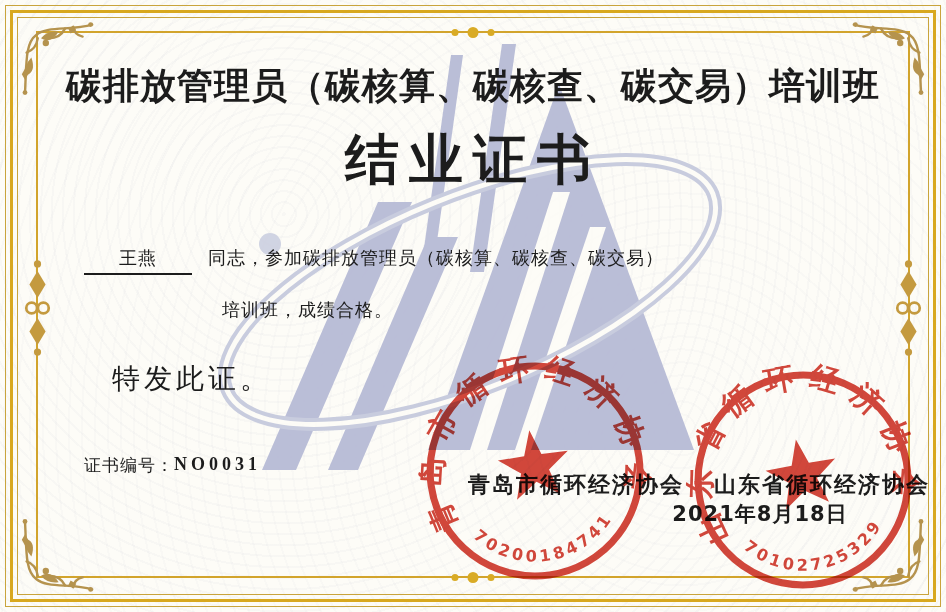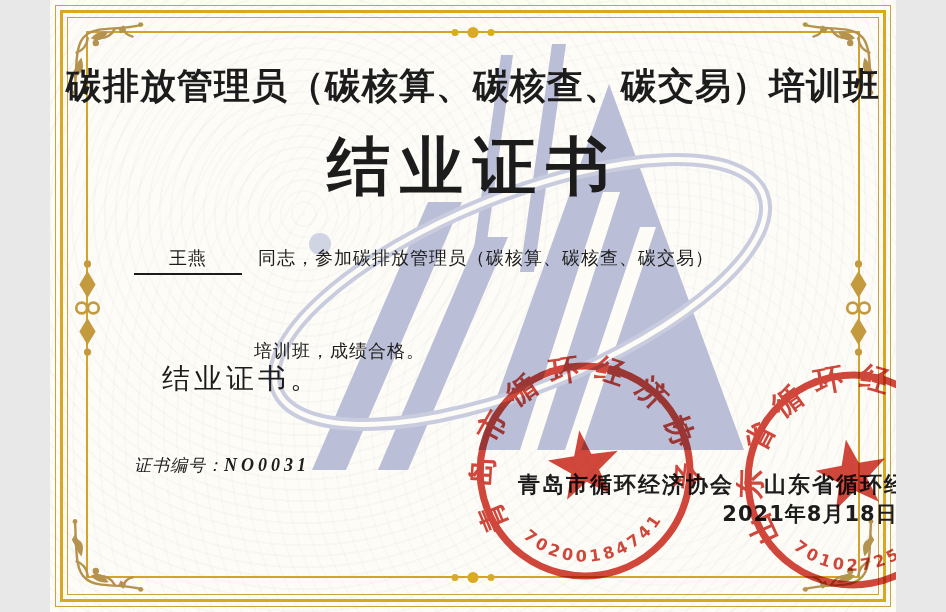--- a/index.html
+++ b/index.html
@@ -1,18 +1,18 @@
 <!DOCTYPE html>
 <html><head>
 <meta charset="utf-8">
 <style>
   html,body{margin:0;padding:0;background:#e8e8e8;}
   .cert{
     position:relative;
-    width:846px;height:612px;
+    width:946px;height:612px;
     margin:0 auto;
     background:#fdfcf7;
     overflow:hidden;
     font-family:"DejaVu Sans","Liberation Sans",sans-serif;
     color:#1c1c1c;
   }
   
   .texture{
     position:absolute;inset:0;z-index:0;pointer-events:none;
     background-image:
@@ -39,31 +39,31 @@
   .dot.m{width:11px;height:11px;}
   
   .watermark{position:absolute;left:170px;top:22px;width:580px;height:450px;z-index:1;pointer-events:none;opacity:.95;}
   
   .title{
     position:absolute;top:62px;left:0;width:100%;text-align:center;z-index:3;
     font-size:36px;font-weight:900;letter-spacing:1px;
   }
   .heading{
     position:absolute;top:124px;left:0;width:100%;text-align:center;z-index:3;
-    font-size:63px;font-weight:900;letter-spacing:10px;
+    font-size:54px;font-weight:900;letter-spacing:10px;
   }
   .body-line{position:absolute;z-index:3;font-size:18px;letter-spacing:1px;}
   .line1{left:84px;top:246px;}
-  .line2{left:204px;top:298px;margin-top:41px;}
+  .line2{left:222px;top:298px;}
   .line3{left:112px;top:360px;font-size:28px;letter-spacing:4px;}
   .name{
     display:inline-block;min-width:96px;text-align:center;
     border-bottom:2px solid #1c1c1c;padding:0 6px 3px;margin-right:16px;
   }
-  .certno{position:absolute;left:84px;top:454px;z-index:3;display:flex;align-items:center;font-style:italic;}
+  .certno{position:absolute;left:84px;top:454px;z-index:3;display:flex;align-items:flex-start;}
   .certno-label{font-size:17px;letter-spacing:1px;}
   .certno-value{font-family:"Liberation Serif","DejaVu Serif",serif;font-size:18px;font-weight:600;letter-spacing:4px;}
   .issuers{position:absolute;left:468px;top:470px;z-index:3;display:flex;gap:30px;font-size:22px;font-weight:600;letter-spacing:2px;white-space:nowrap;}
   .date{position:absolute;left:652px;top:500px;width:216px;text-align:center;z-index:3;font-size:21px;font-weight:600;letter-spacing:1px;}
   
   .seal{position:absolute;width:232px;height:232px;z-index:4;mix-blend-mode:multiply;opacity:.92;pointer-events:none;}
   .seal-left{left:419px;top:355px;transform:rotate(-8deg);}
   .seal-right{left:687px;top:364px;transform:rotate(-10deg);}
   .seal text{font-family:"DejaVu Sans","Liberation Sans",sans-serif;font-weight:bold;}
 </style>
@@ -163,21 +163,21 @@
       <span class="dot s"></span>
   </div>
 
   <div class="title">碳排放管理员（碳核算、碳核查、碳交易）培训班</div>
   <div class="heading">结业证书</div>
 
   <div class="body-line line1">
     <span class="name">王燕</span><span>同志，参加碳排放管理员（碳核算、碳核查、碳交易）</span>
   </div>
   <div class="body-line line2">培训班，成绩合格。</div>
-  <div class="body-line line3">结业证书。</div>
+  <div class="body-line line3">特发此证。</div>
 
   <div class="certno">
     <span class="certno-label">证书编号：</span>
     <span class="certno-value">NO0031</span>
   </div>
 
   <div class="issuers">
     <span>青岛市循环经济协会</span>
     <span>山东省循环经济协会</span>
   </div>

